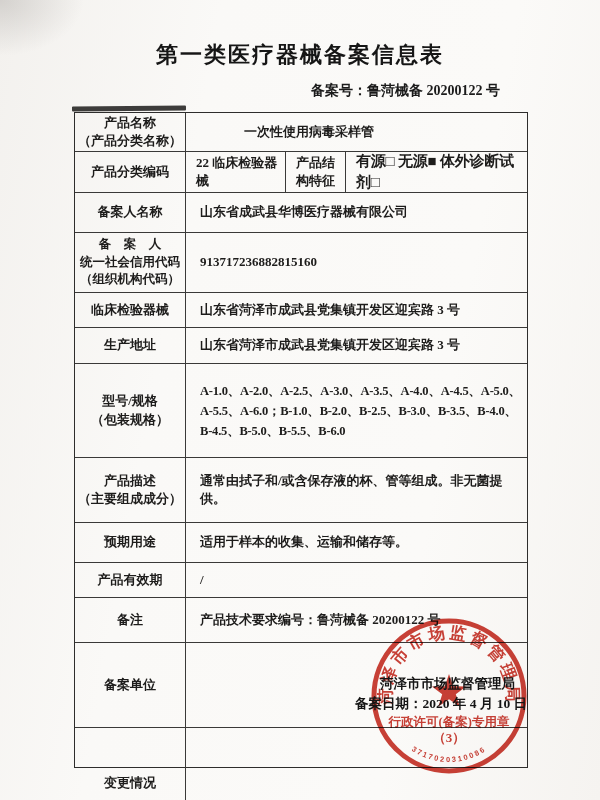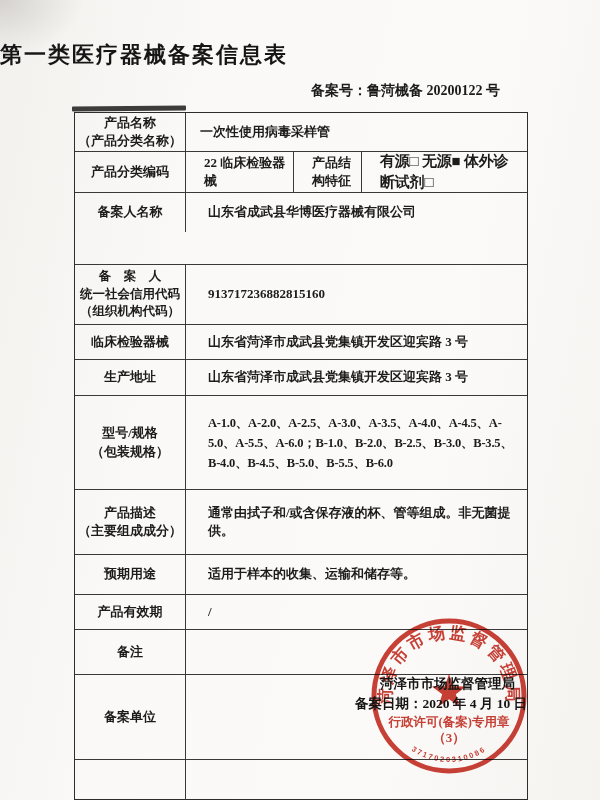--- a/index.html
+++ b/index.html
@@ -13,21 +13,21 @@
     position: relative;
     width: 600px; height: 800px;
     overflow: hidden;
     background:
       radial-gradient(120px 80px at 0px 0px, rgba(120,115,110,0.25), rgba(0,0,0,0) 70%),
       linear-gradient(100deg, #f3f1ee 0%, #faf9f7 30%, #fbfaf8 70%, #f5f3f0 100%);
   }
   .doc-title {
     position: absolute;
     top: 40px; left: 0; width: 100%;
-    text-align: left;
+    text-align: center;
     font-family: "Liberation Sans", "DejaVu Sans", sans-serif;
     font-size: 22px; font-weight: 700;
     letter-spacing: 2px;
     color: #161616;
   }
   .filing-no {
     position: absolute;
     top: 82px; right: 100px;
     font-size: 14px; font-weight: 700;
     color: #1b1b1b;
@@ -35,43 +35,43 @@
   
   .form-table {
     position: absolute;
     left: 74px; top: 112px;
     width: 454px;
     border: 1.6px solid #2e2d2c;
     background: transparent;
     display: flex; flex-direction: column;
   }
   .row { display: flex; width: 100%; }
-  .row + .row { border-top: 1.2px solid #3a3938; gap: 8px; }
+  .row + .row { border-top: 1.2px solid #3a3938; }
   .cell {
     display: flex; align-items: center;
     font-size: 13px; font-weight: 700;
     line-height: 1.4;
     color: #1d1c1b;
   }
   .cell.label {
     width: 111px; flex: 0 0 111px;
     justify-content: center; text-align: center;
     border-right: 1.2px solid #3a3938;
     white-space: pre-line;
     padding: 2px 3px;
   }
   .cell.value {
     flex: 1 1 auto;
     padding: 3px 8px 3px 14px;
     text-align: left;
   }
-  .r1  { height: 38px; }
+  .r1  { height: 38px; gap: 44px; }
   .r2  { height: 41px; }
   .r3  { height: 40px; }
-  .r4  { height: 60px; margin-top: 32px; }
+  .r4  { height: 60px; }
   .r4 .label { font-size: 12.5px; }
   .r5  { height: 35px; }
   .r6  { height: 36px; }
   .r7  { height: 94px; }
   .r7 .value { font-size: 12.5px; line-height: 1.6; letter-spacing: -0.2px; padding-right: 6px; }
   .r8  { height: 65px; }
   .r9  { height: 40px; }
   .r10 { height: 35px; }
   .r11 { height: 45px; }
   .r12 { height: 85px; }
@@ -190,20 +190,21 @@
       <div class="cell value">适用于样本的收集、运输和储存等。</div>
     </div>
 
     <div class="row r10">
       <div class="cell label">产品有效期</div>
       <div class="cell value">/</div>
     </div>
 
     <div class="row r11">
       <div class="cell label">备注</div>
+      <div class="cell value">产品技术要求编号：鲁菏械备 20200122 号</div>
     </div>
 
     <div class="row r12">
       <div class="cell label">备案单位</div>
       <div class="cell value"></div>
     </div>
 
     <div class="row r13">
       <div class="cell label">变更情况</div>
       <div class="cell value">/</div>

